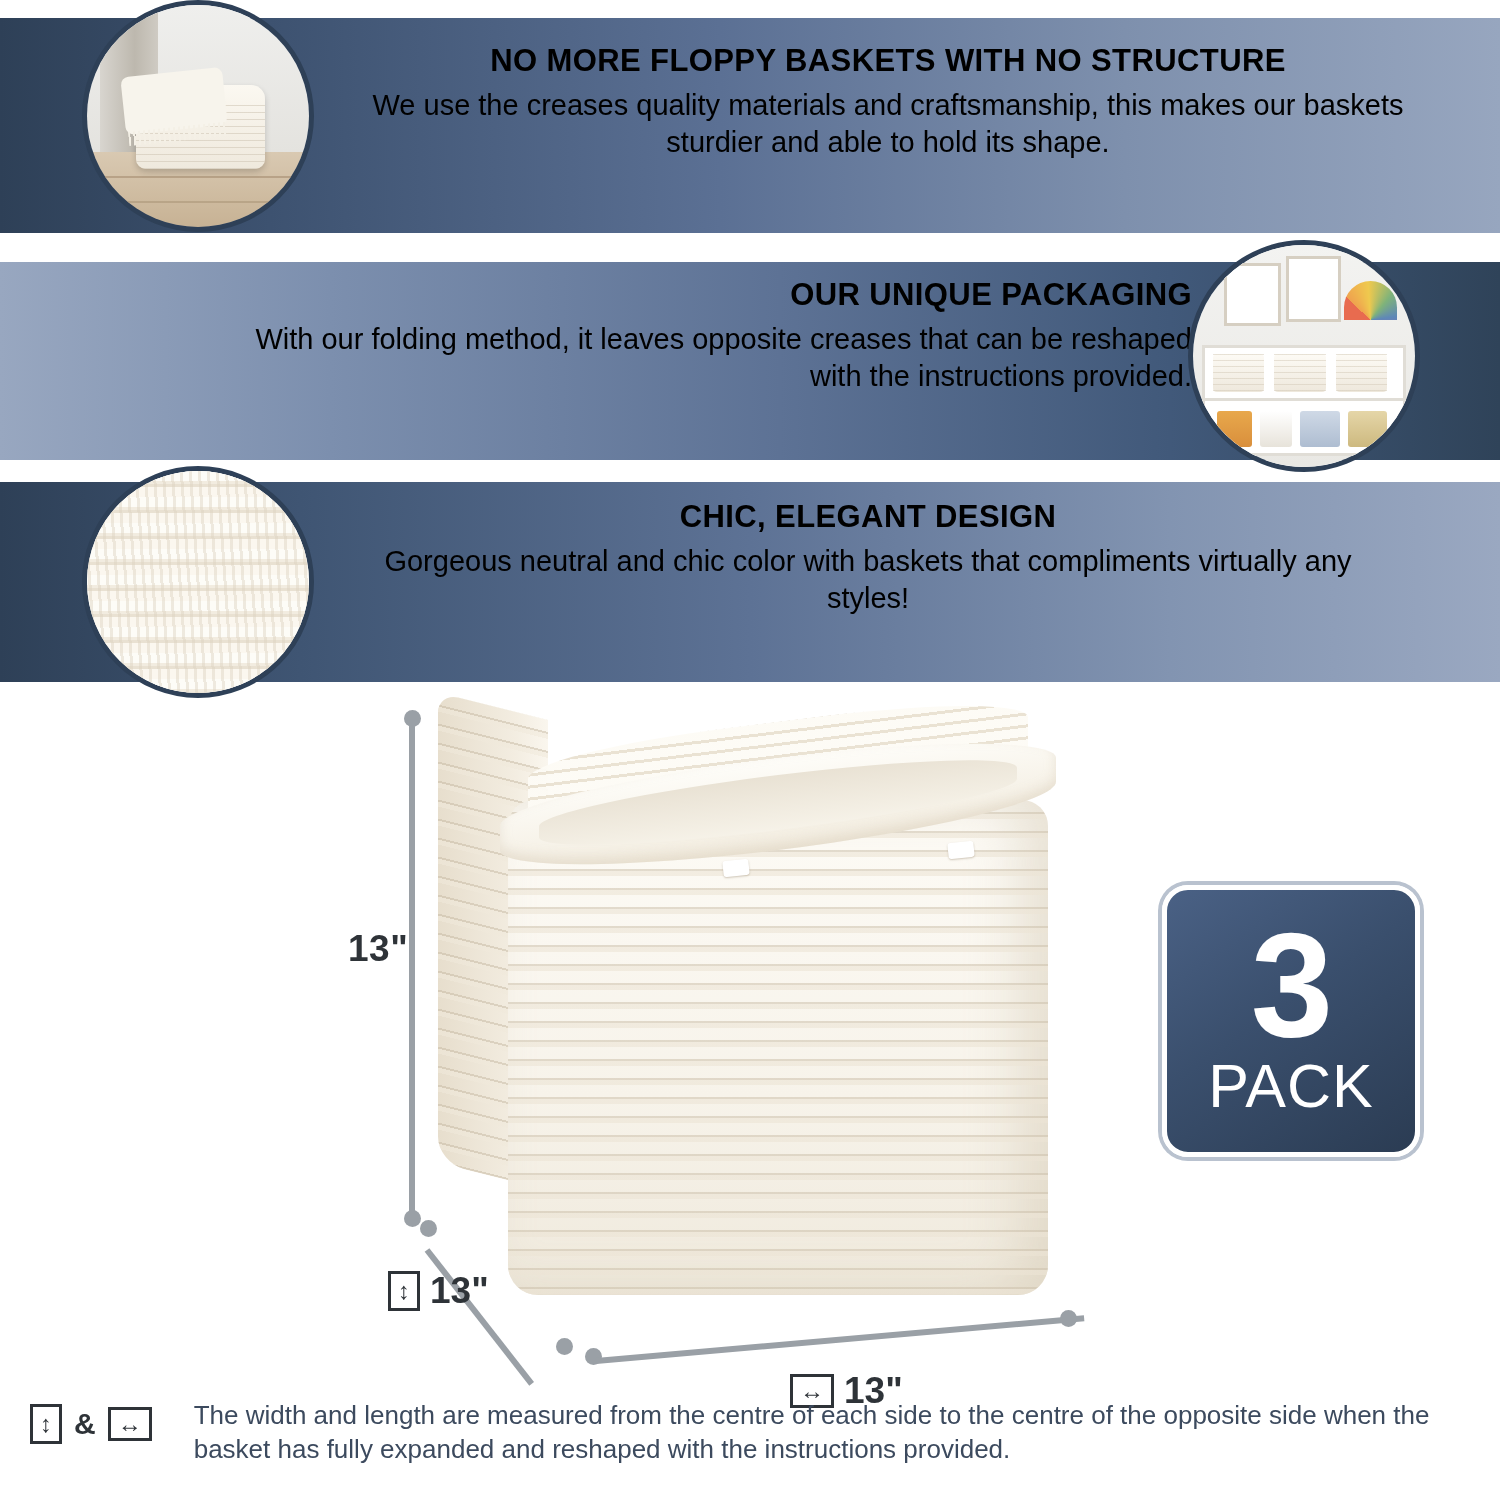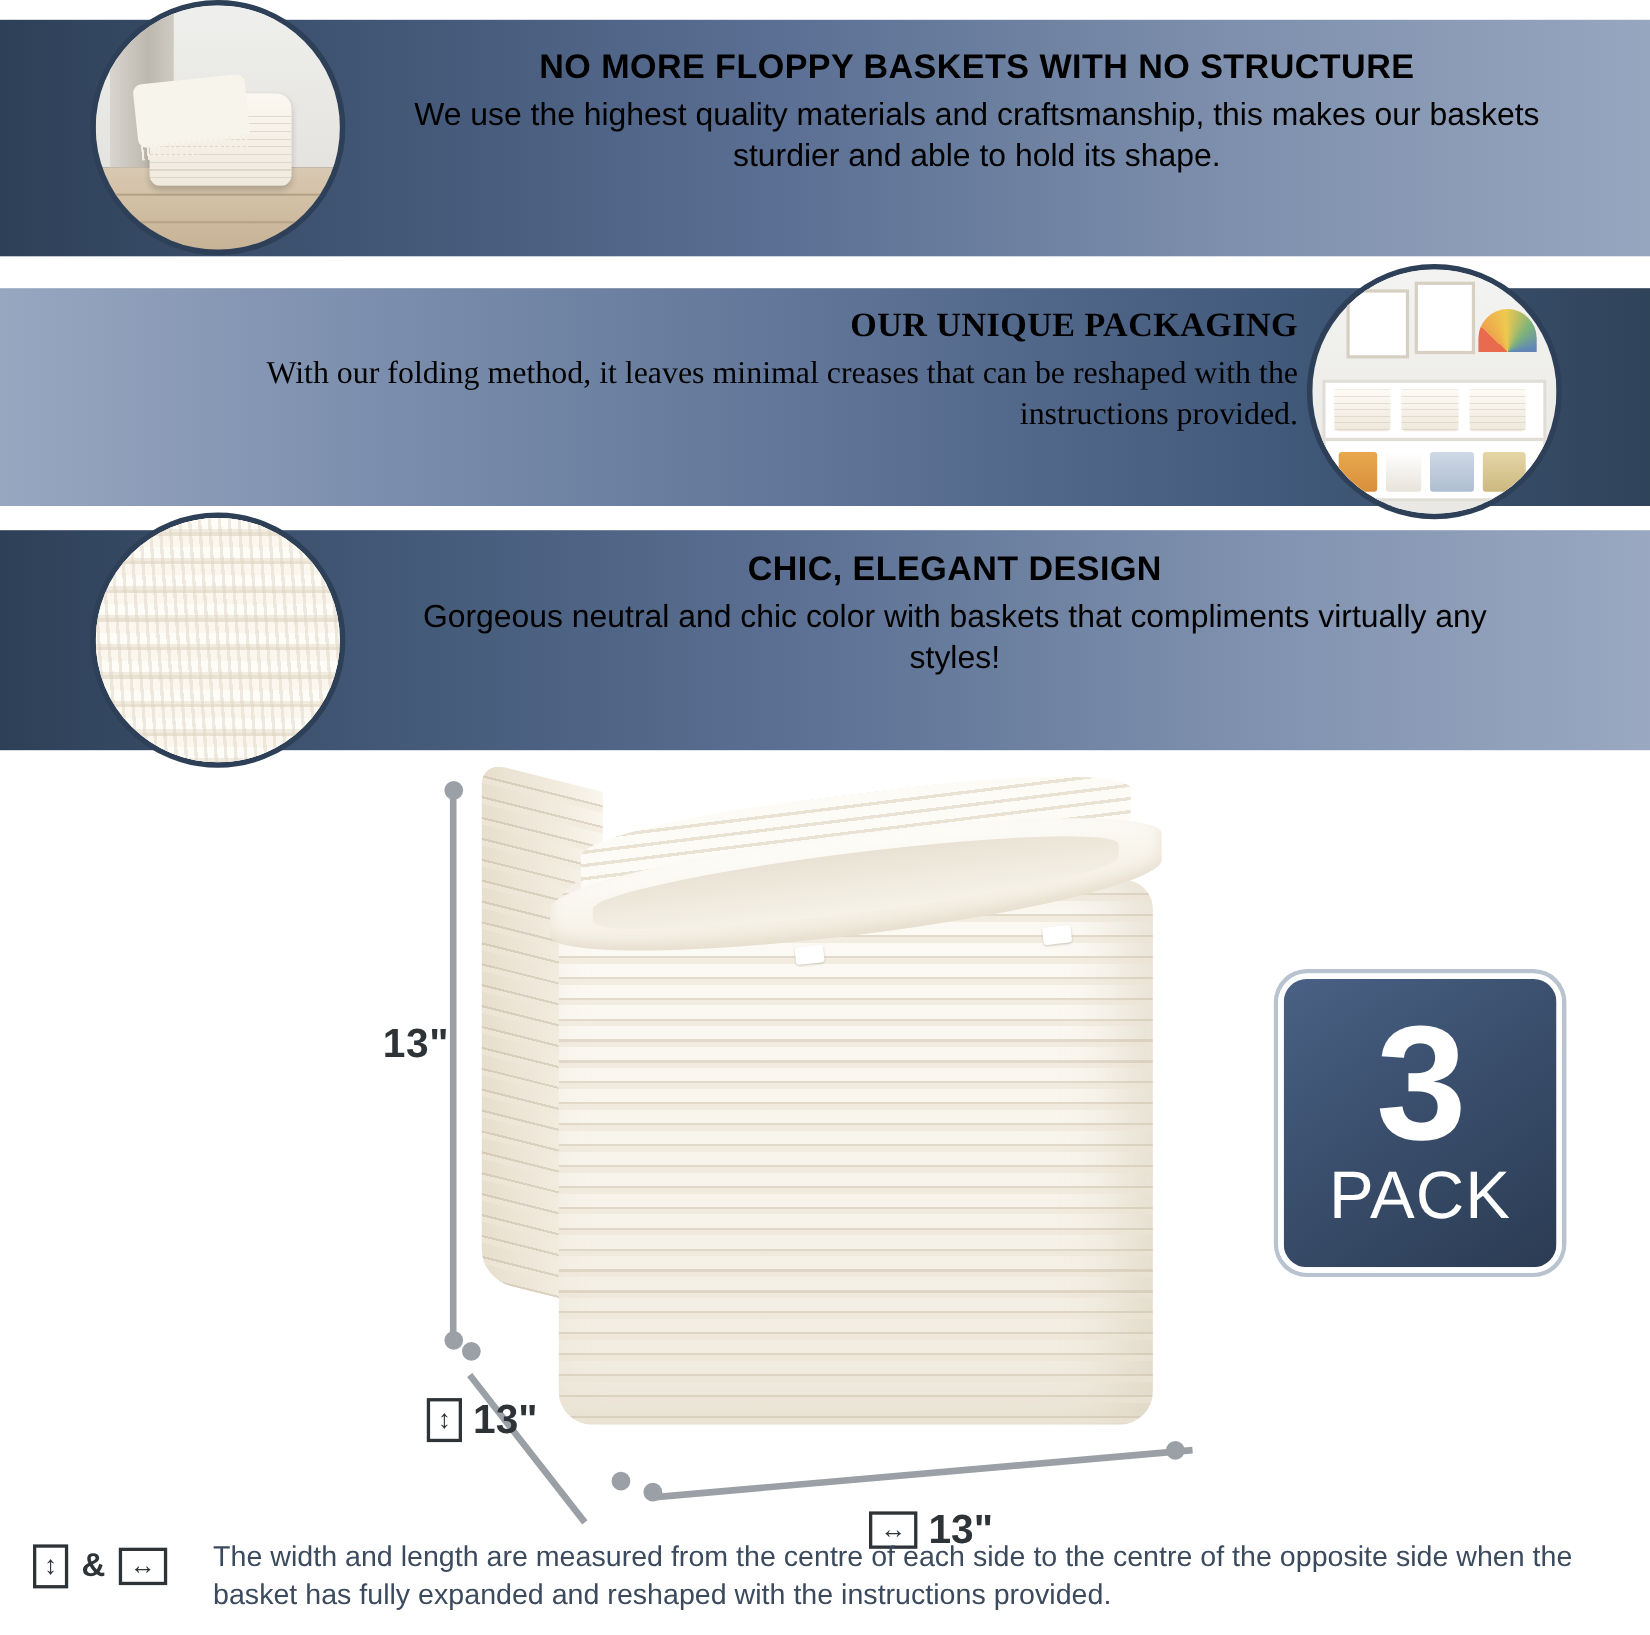--- a/index.html
+++ b/index.html
@@ -52,21 +52,21 @@
     text-transform: uppercase;
   }
   .band-body {
     font-size: 29px;
     line-height: 1.28;
     margin: 0;
     font-weight: 400;
   }
 
   .b1-text { left: 358px; top: 44px; width: 1060px; text-align: center; }
-  .b2-text { left: 210px; top: 278px; width: 970px; text-align: right; font-family: Liberation Serif, serif; }
+  .b2-text { left: 222px; top: 278px; width: 970px; text-align: right; }
   .b3-text { left: 358px; top: 500px; width: 1020px; text-align: center; }
 
   
   .circle {
     position: absolute;
     border-radius: 50%;
     border: 5px solid #2e4057;
     overflow: hidden;
     box-sizing: border-box;
   }
@@ -284,34 +284,34 @@
     color: #3c4a5e;
     margin-left: 20px;
   }
 </style>
 </head>
 <body>
 
 <div class="band band-1"></div>
 <div class="band-text b1-text">
   <p class="band-title">NO MORE FLOPPY BASKETS WITH NO STRUCTURE</p>
-  <p class="band-body">We use the highest quality materials and craftsmanship, this makes our baskets sturdier and able to hold its shape.</p>
+  <p class="band-body">We use the creases quality materials and craftsmanship, this makes our baskets sturdier and able to hold its shape.</p>
 </div>
 <div class="circle circle-1">
   <div class="c1-wall"></div>
   <div class="c1-curtain"></div>
   <div class="c1-floor"></div>
   <div class="c1-basket"></div>
   <div class="c1-throw"></div>
 </div>
 
 <div class="band band-2"></div>
 <div class="band-text b2-text">
   <p class="band-title">OUR UNIQUE PACKAGING</p>
-  <p class="band-body">With our folding method, it leaves minimal creases that can be reshaped with the instructions provided.</p>
+  <p class="band-body">With our folding method, it leaves opposite creases that can be reshaped with the instructions provided.</p>
 </div>
 <div class="circle circle-2">
   <div class="c2-wall"></div>
   <div class="c2-frame c2-f1"></div>
   <div class="c2-frame c2-f2"></div>
   <div class="c2-rainbow"></div>
   <div class="c2-shelf">
     <div class="c2-shelf-line"></div>
     <div class="c2-bskt c2-b1"></div>
     <div class="c2-bskt c2-b2"></div>

